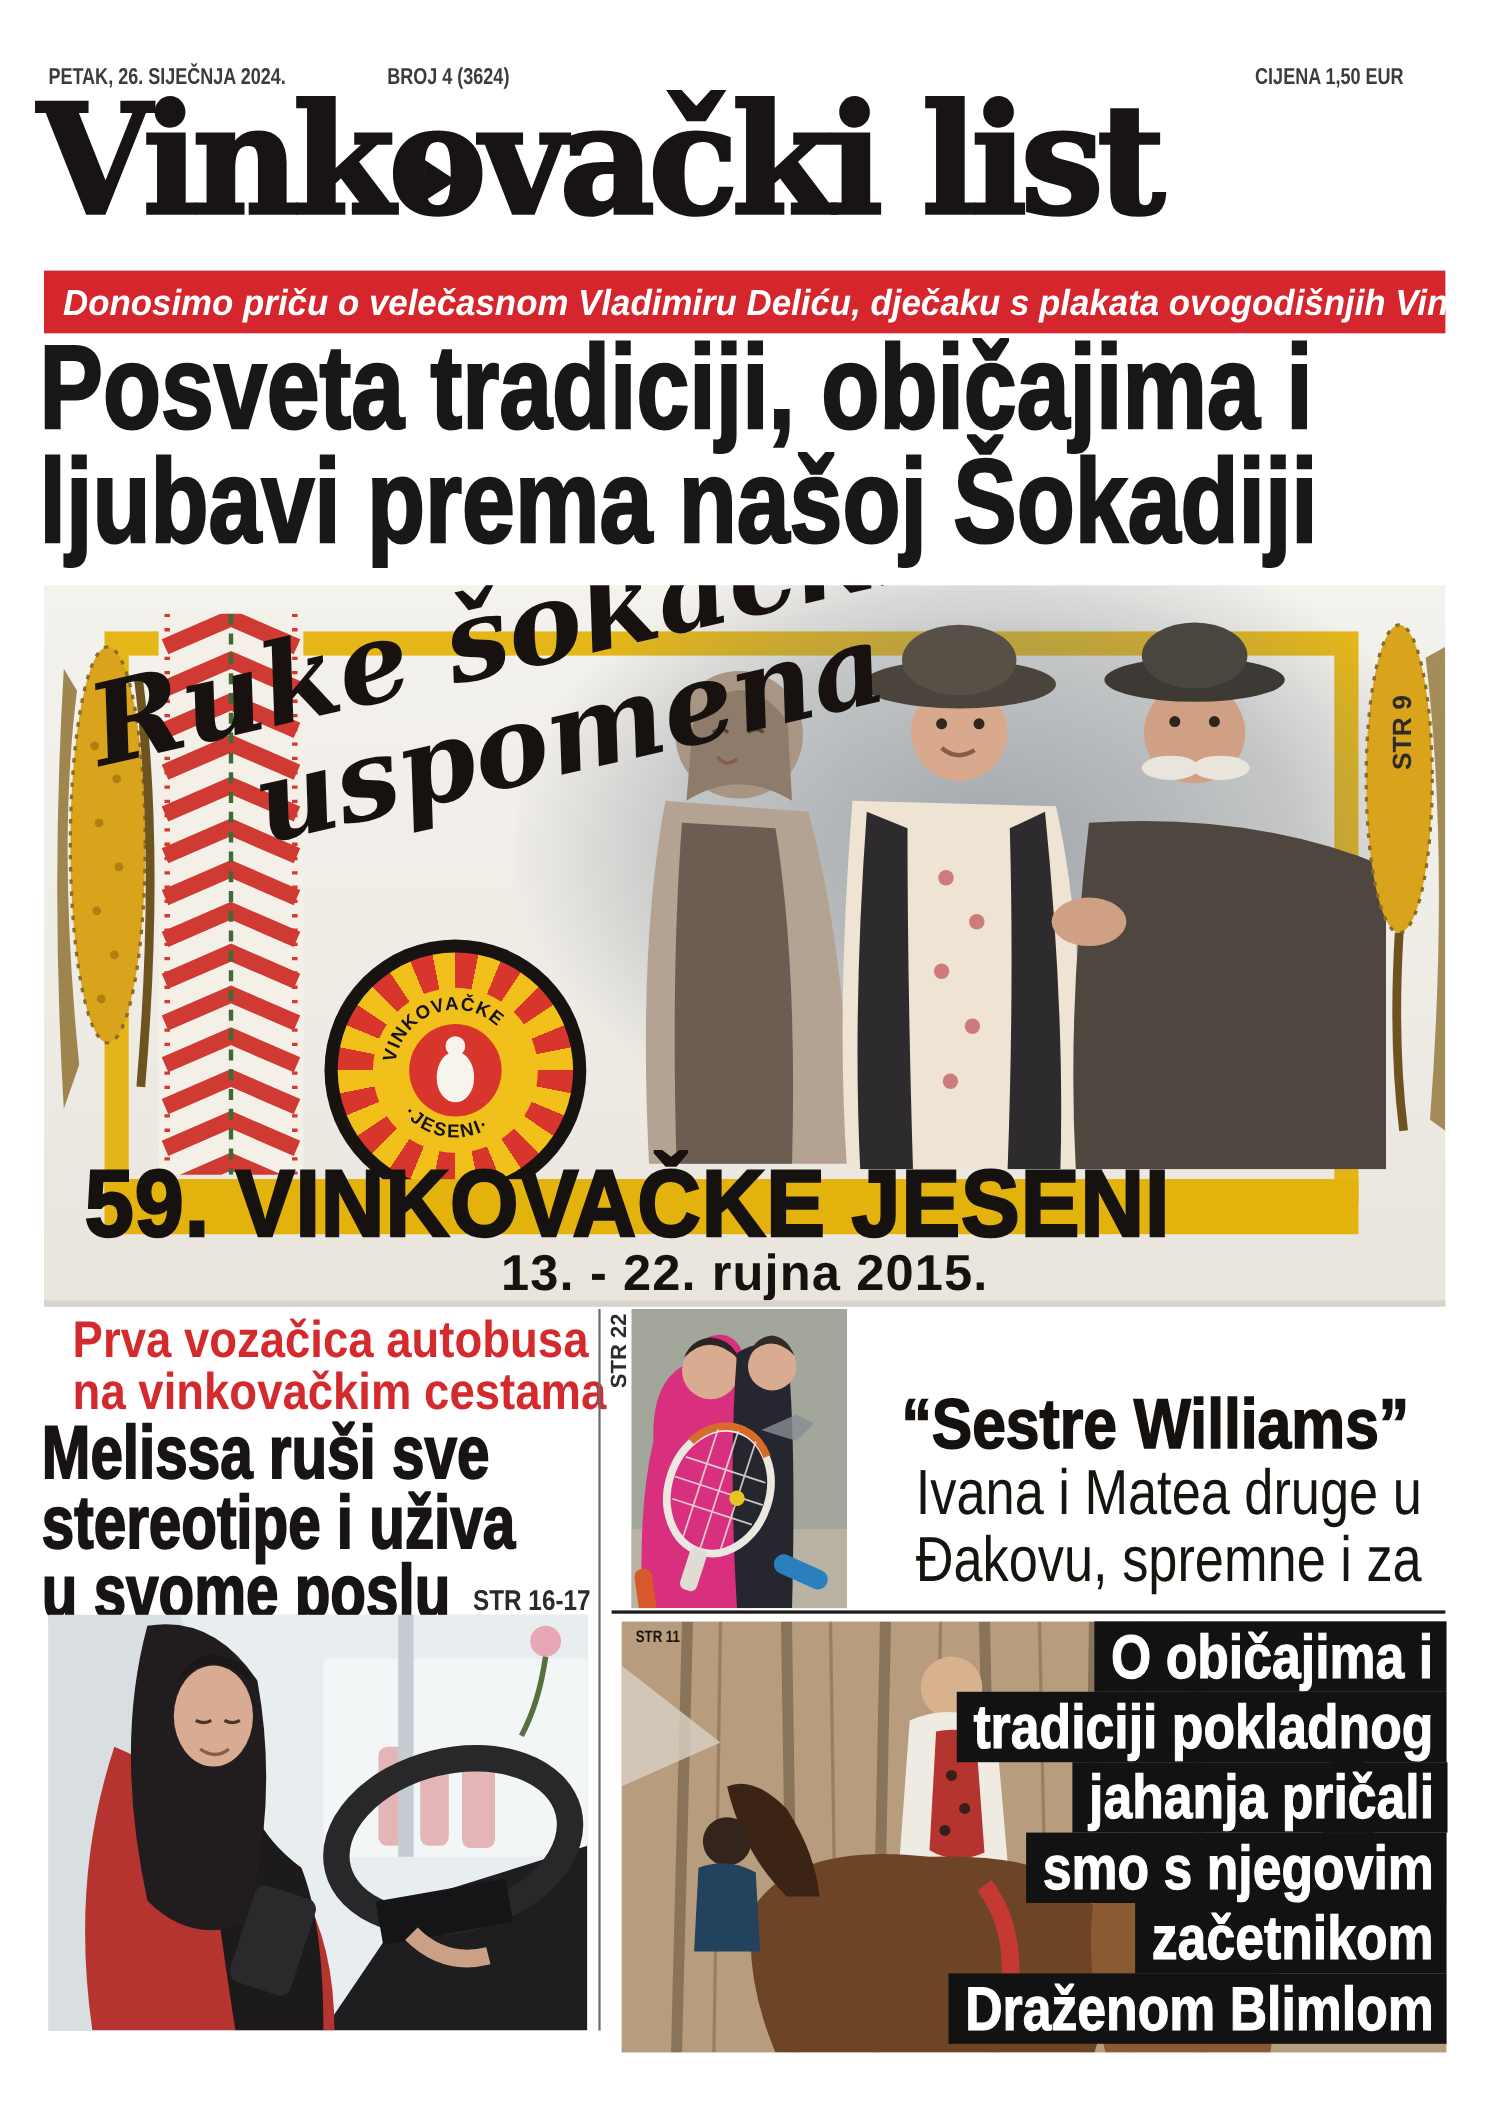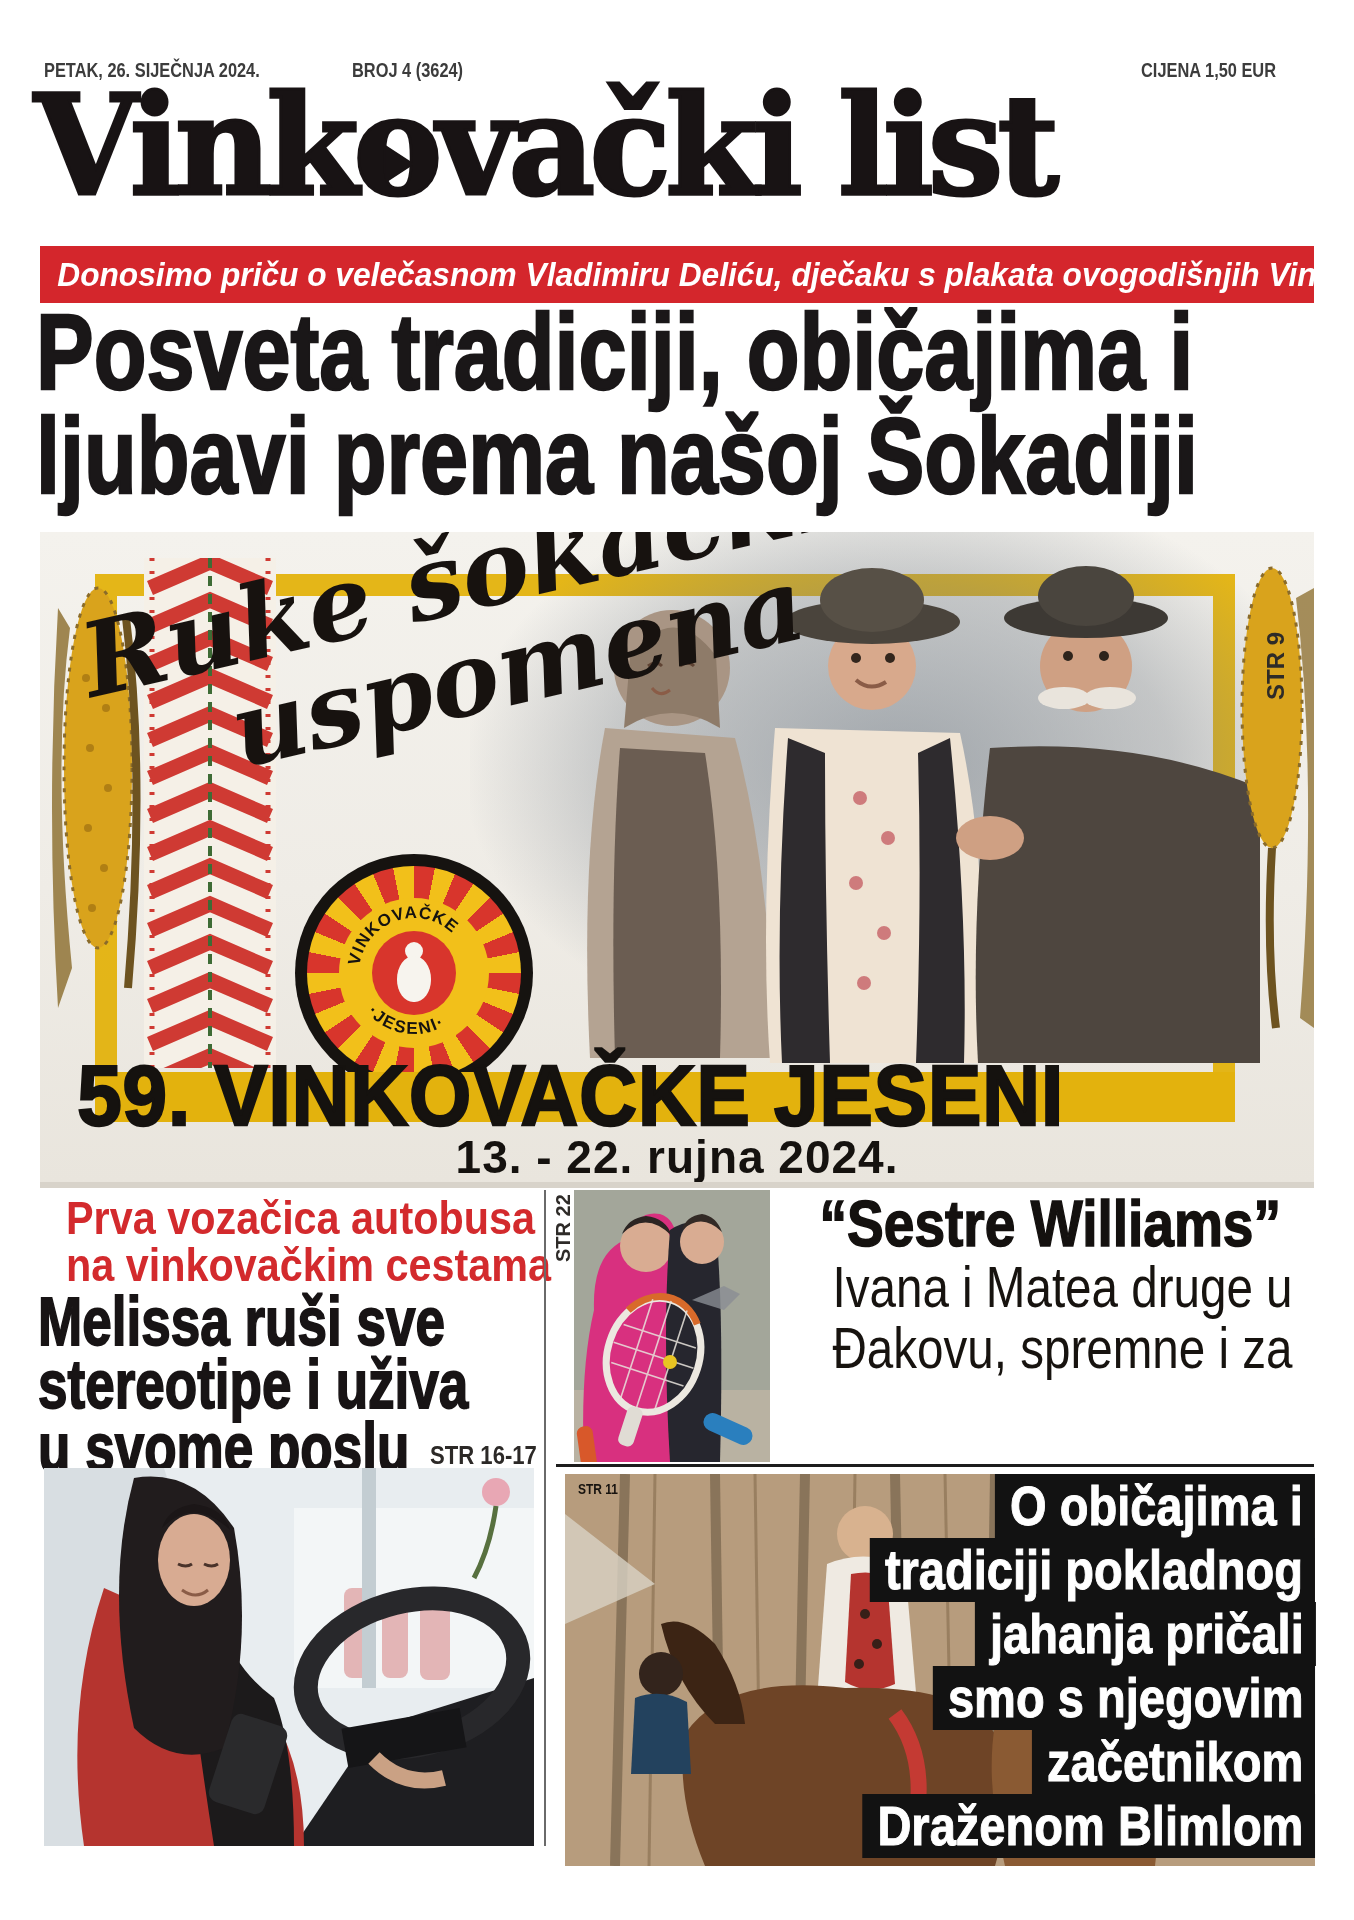--- a/index.html
+++ b/index.html
@@ -55,21 +55,21 @@
 
   
   .photo{overflow:hidden;background:#cfcac2;}
   .photo svg{display:block;}
 
   
   .divv{left:544px;top:1190px;width:2px;height:656px;background:#6a6a6a;}
   .divh{left:556px;top:1464px;width:758px;height:3px;background:#1c1c1c;}
 
   
-  .sestre{left:782px;top:1192px;width:534px;}
+  .sestre{left:782px;top:1262px;width:534px;}
   .sestre .h{font-weight:bold;font-size:64px;color:#14110f;-webkit-text-stroke:1.5px #14110f;line-height:1.02;}
   .sestre .h .cond{transform:scaleX(0.86);transform-origin:50% 50%;}
   .sestre .s{font-size:58px;color:#17130f;line-height:1.05;font-weight:normal;}
   .sestre .s .cond{transform:scaleX(0.82);transform-origin:50% 50%;}
 
   
   .strips{left:565px;top:1474px;width:750px;display:flex;flex-direction:column;align-items:flex-end;}
   .strip{display:block;width:max-content;height:64px;line-height:64px;background:#121212;color:#ffffff;font-weight:bold;font-size:56px;-webkit-text-stroke:1px #ffffff;padding:0 14px 0 18px;transform:scaleX(0.84);transform-origin:100% 50%;white-space:nowrap;}
   .str11{left:578px;top:1480px;font-weight:bold;font-size:15px;color:#17130f;}
   .str11 .cond{transform:scaleX(0.8);}
@@ -215,21 +215,21 @@
         </svg>
         <div class="redc"></div>
         <div class="gourd-a"></div>
         <div class="gourd-b"></div>
       </div>
     </div>
   </div>
 
   <div class="abs yband"></div>
   <div class="abs eventline"><span class="cond">59. VINKOVAČKE JESENI</span></div>
-  <div class="abs dates">13. - 22. rujna 2024.</div>
+  <div class="abs dates">13. - 22. rujna 2015.</div>
 
   <div class="abs vref" style="left:1222px;top:168px;">STR 9</div>
 </div>
 
 <div class="abs kicker">
   <div><span class="cond">Prva vozačica autobusa</span></div>
   <div><span class="cond">na vinkovačkim cestama</span></div>
 </div>
 <div class="abs lhead">
   <div><span class="cond">Melissa ruši sve</span></div>

